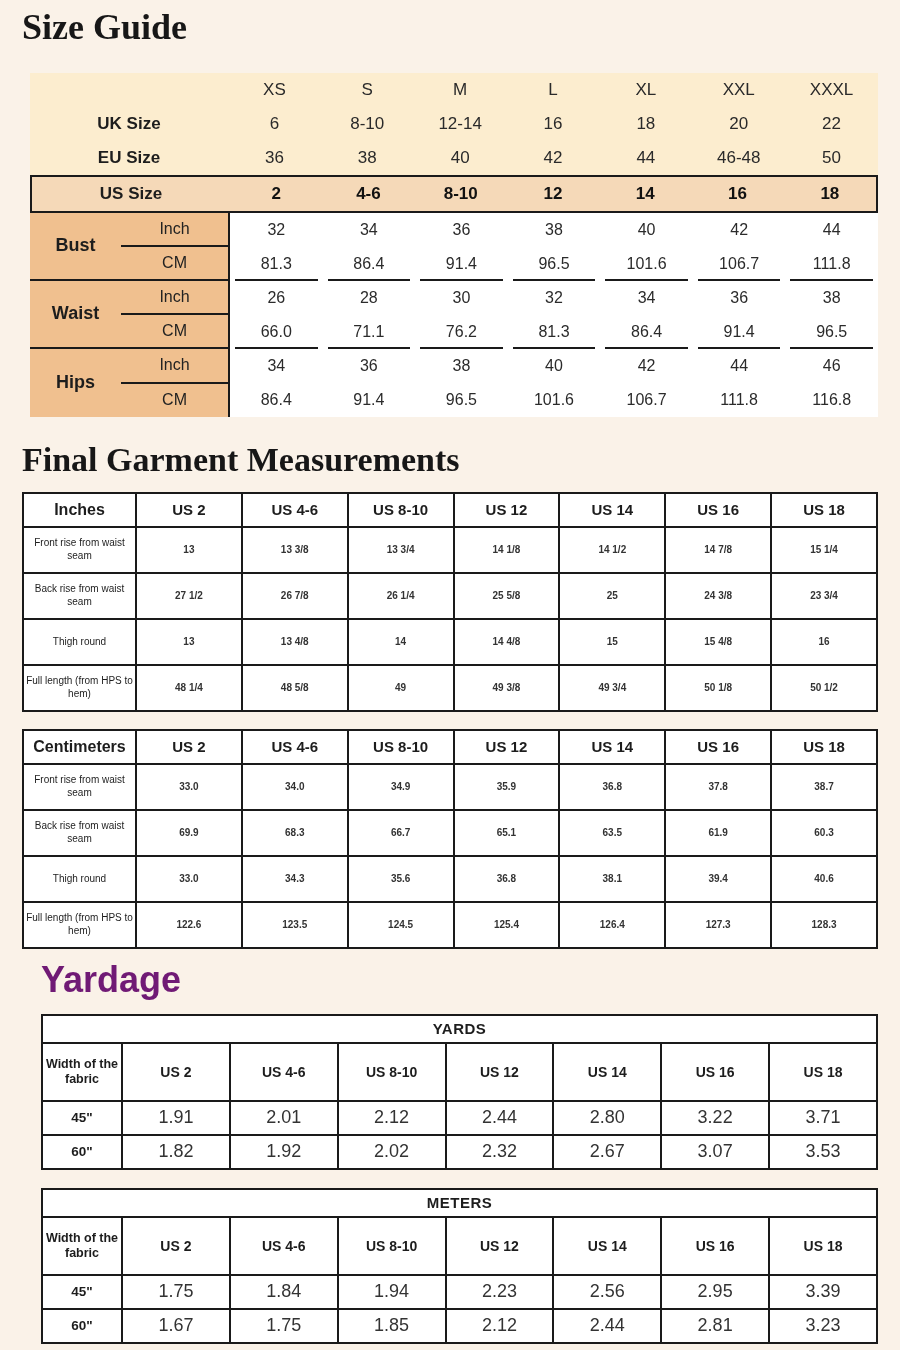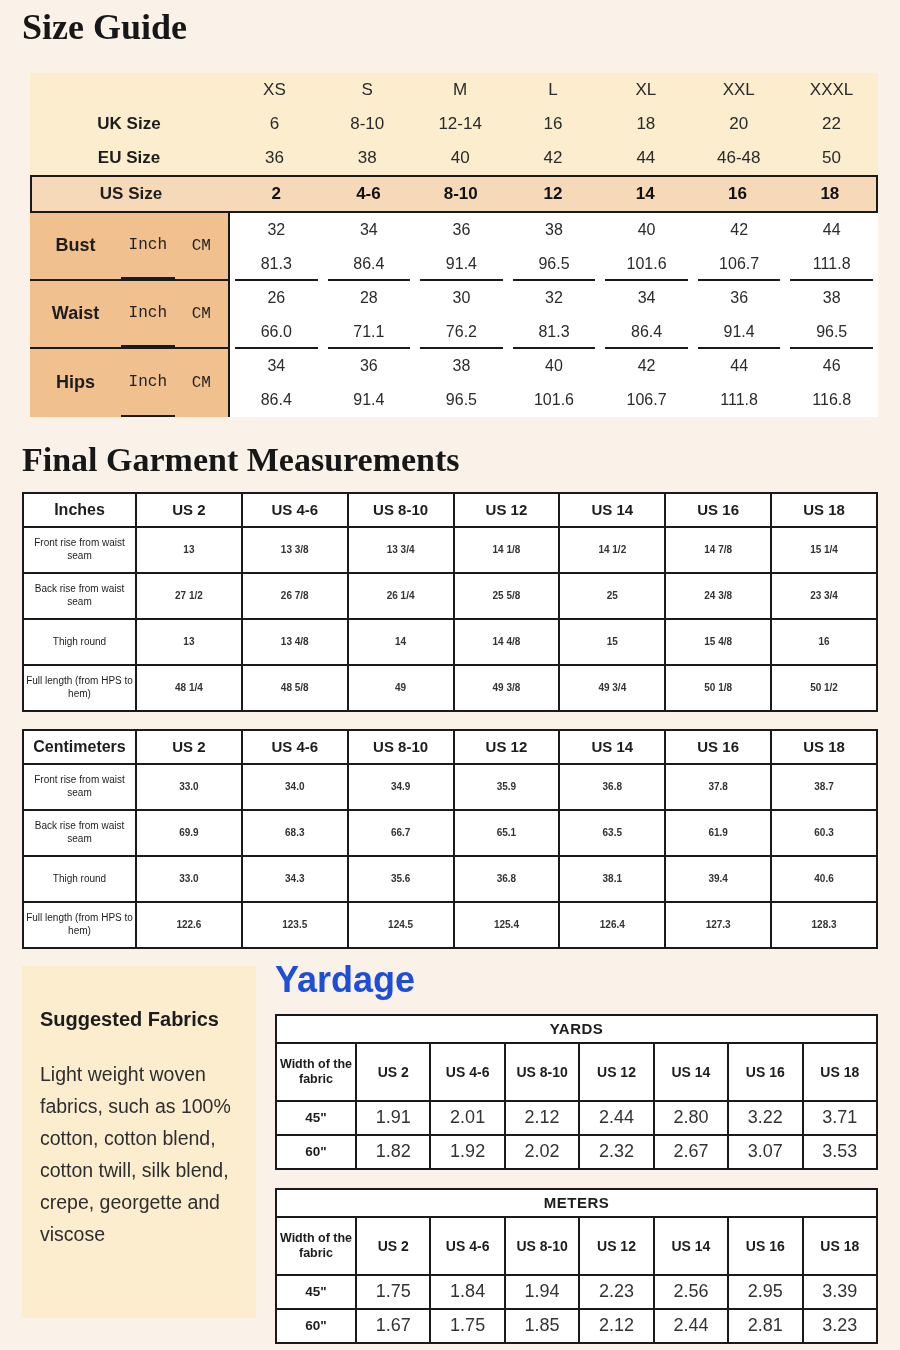--- a/index.html
+++ b/index.html
@@ -33,21 +33,21 @@
   }
   .sg-label{font-weight:700;font-size:17px;text-align:center;}
   .sg-cell{font-size:17px;text-align:center;color:#2a2a2a;}
   .us-row .sg-cell{font-weight:700;color:#111;}
 
   .sg-body{display:flex;}
   .sg-left{width:200px;border-right:2px solid var(--border);background:var(--tan-bg);}
   .sg-group{height:68px;display:flex;}
   .sg-group:not(:last-child){border-bottom:2px solid var(--border);}
   .sg-cat{flex:0 0 46%;display:flex;align-items:center;justify-content:center;font-weight:700;font-size:18px;}
-  .sg-units{flex:1;display:flex;flex-direction:row;font-family:Liberation Mono, monospace;}
+  .sg-units{flex:1;display:flex;flex-direction:column;}
   .sg-unit{flex:1;display:flex;align-items:center;justify-content:center;font-size:16px;color:#222;}
   .sg-unit:first-child{border-bottom:2px solid var(--border);}
   .sg-right{flex:1;background:var(--cell-bg);}
   .sg-vrow{display:grid;grid-template-columns:repeat(7,1fr);height:34px;}
   .sg-vcell{display:flex;align-items:center;justify-content:center;font-size:16px;color:#2b2b2b;position:relative;}
   .sg-vcell.sep::after{content:"";position:absolute;bottom:0;left:5px;right:5px;height:2px;background:var(--border);}
 
   
   .gtable{width:100%;border-collapse:collapse;table-layout:fixed;background:var(--cell-bg);}
   .gtable th,.gtable td{border:2px solid var(--border);padding:0;text-align:center;}
@@ -59,21 +59,21 @@
   .g-rowlabel{font-size:10px;font-weight:400;line-height:1.25;padding:0 6px;}
   .g-val{font-size:10px;color:#333;font-weight:700;}
   .gtable + .gtable{margin-top:17px;}
 
   
   .bottom{display:flex;margin-top:17px;align-items:flex-start;}
   .fabrics{width:234px;min-height:352px;background:var(--head-bg);padding:42px 18px 20px;}
   .fabrics-title{font-size:20px;font-weight:700;margin:0 0 28px;color:#1c1c1c;}
   .fabrics-text{font-size:19.5px;line-height:1.64;margin:0;color:#2e2e2e;}
   .yard-col{flex:1;margin-left:19px;}
-  .yard-title{font-weight:700;font-size:36px;line-height:1;margin:-4px 0 16px;color:#1d4ed8;}
+  .yard-title{font-weight:700;font-size:36px;line-height:1;margin:-4px 0 16px;color:#701a75;}
   .ytable{width:100%;border-collapse:collapse;table-layout:fixed;background:var(--cell-bg);}
   .ytable th,.ytable td{border:2px solid var(--border);padding:0;text-align:center;}
   .ytable .width-col{width:80px;}
   .y-title-row{height:28px;}
   .y-title{font-size:15px;font-weight:700;letter-spacing:.5px;}
   .y-head-row{height:58px;}
   .y-width{font-size:12.5px;font-weight:700;line-height:1.2;padding:0 4px;}
   .y-size{font-size:14px;font-weight:700;}
   .ytable tbody tr{height:34px;}
   .y-label{font-size:13.5px;font-weight:700;}
@@ -331,24 +331,20 @@
           <td class="g-val">124.5</td>
           <td class="g-val">125.4</td>
           <td class="g-val">126.4</td>
           <td class="g-val">127.3</td>
           <td class="g-val">128.3</td>
         </tr>
       </tbody>
   </table>
 
   <div class="bottom">
-    <aside class="fabrics">
-      <h3 class="fabrics-title">Suggested Fabrics</h3>
-      <p class="fabrics-text">Light weight woven fabrics, such as 100% cotton, cotton blend, cotton twill, silk blend, crepe, georgette and viscose</p>
-    </aside>
     <div class="yard-col">
       <h2 class="yard-title">Yardage</h2>
       <table class="ytable">
         <colgroup>
             <col class="width-col">
             <col span="7">
           </colgroup>
         <thead>
             <tr class="y-title-row">
               <th class="y-title" colspan="8">YARDS</th>

